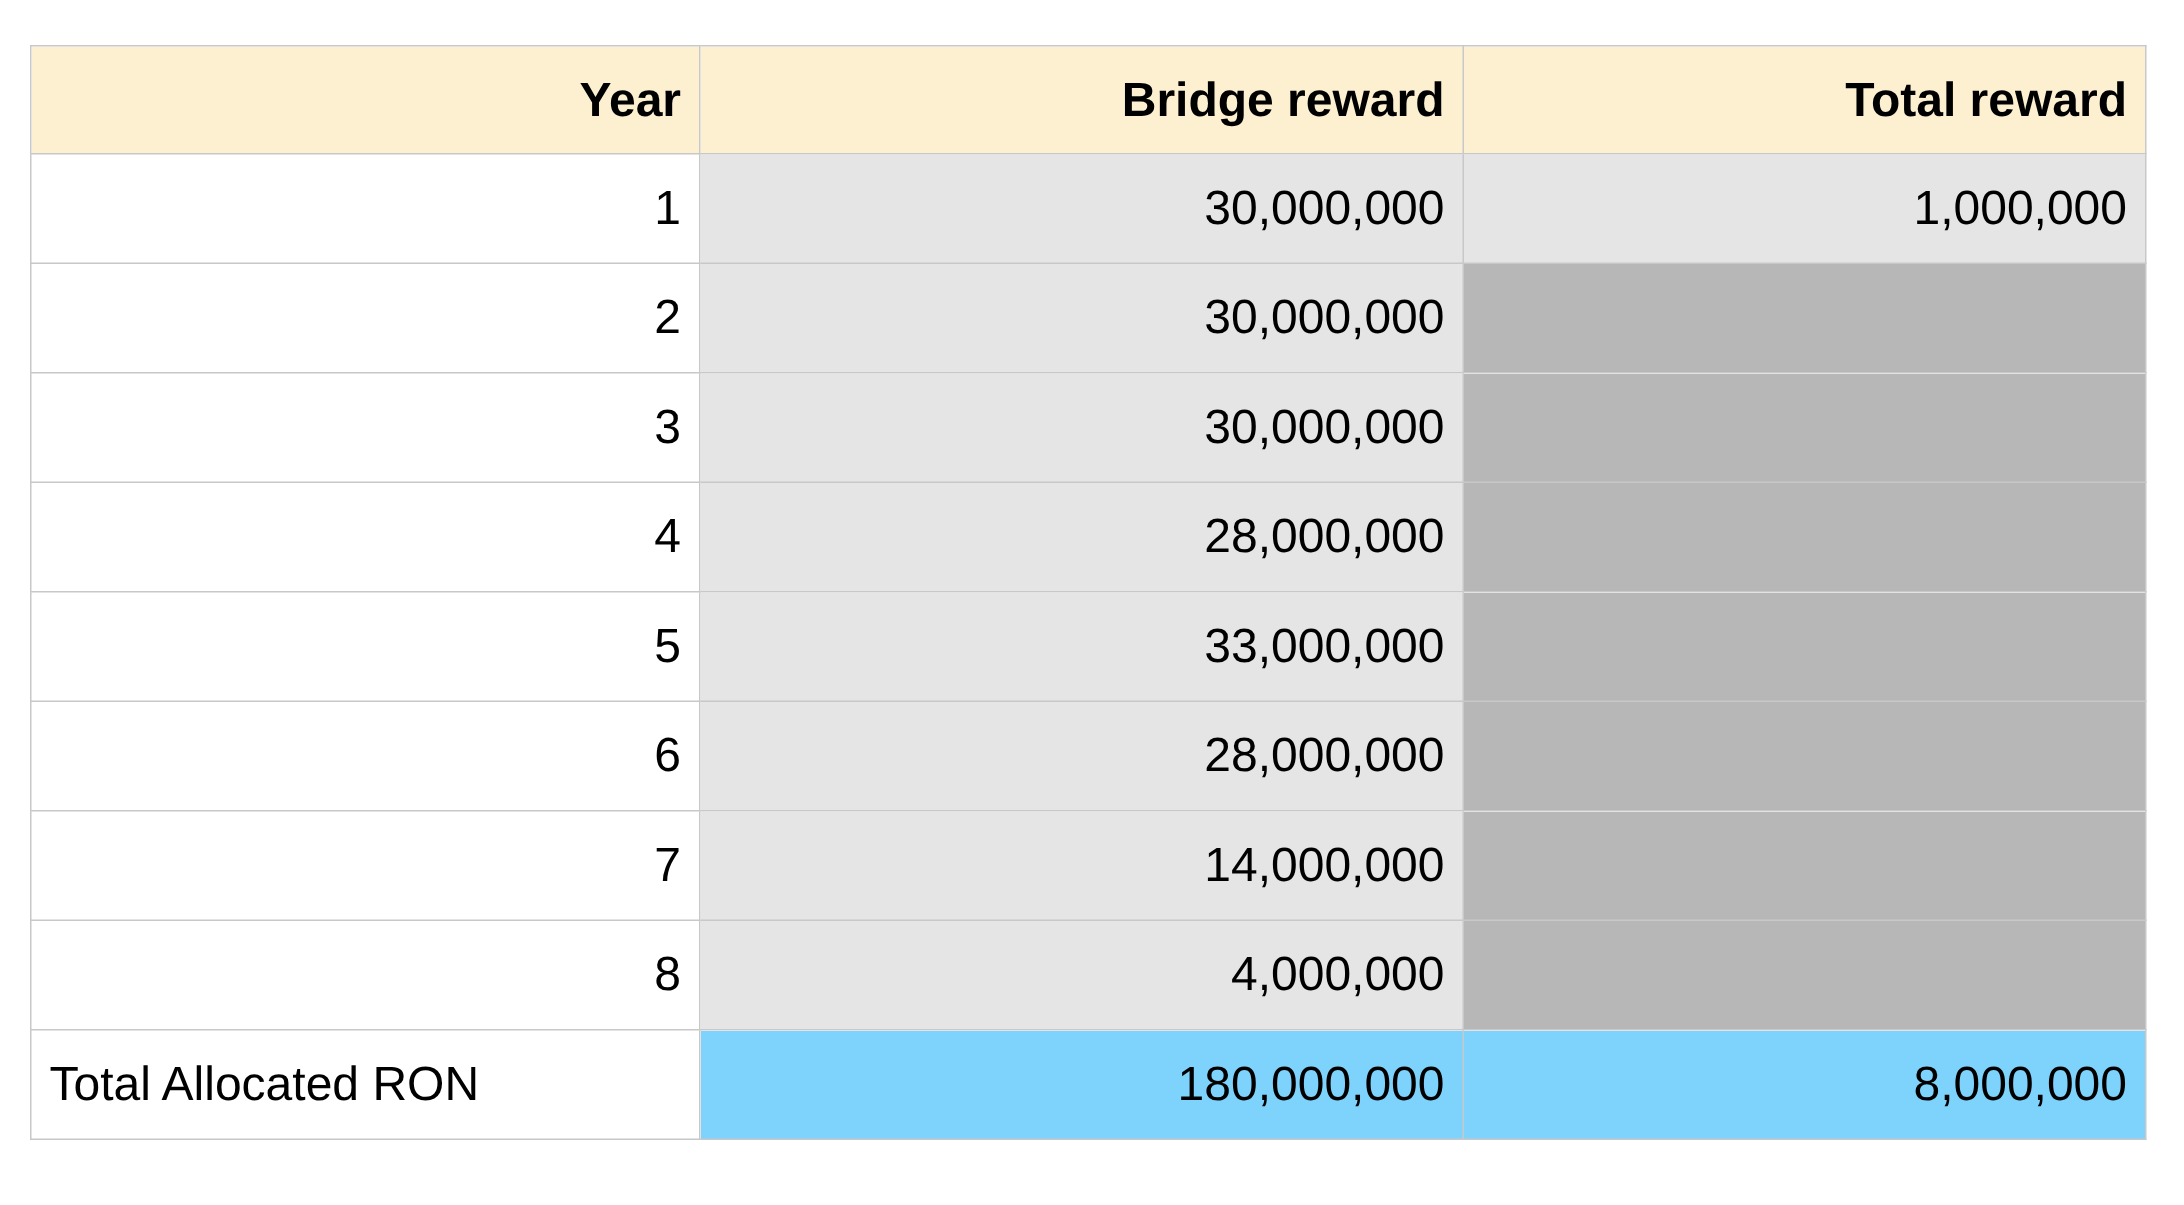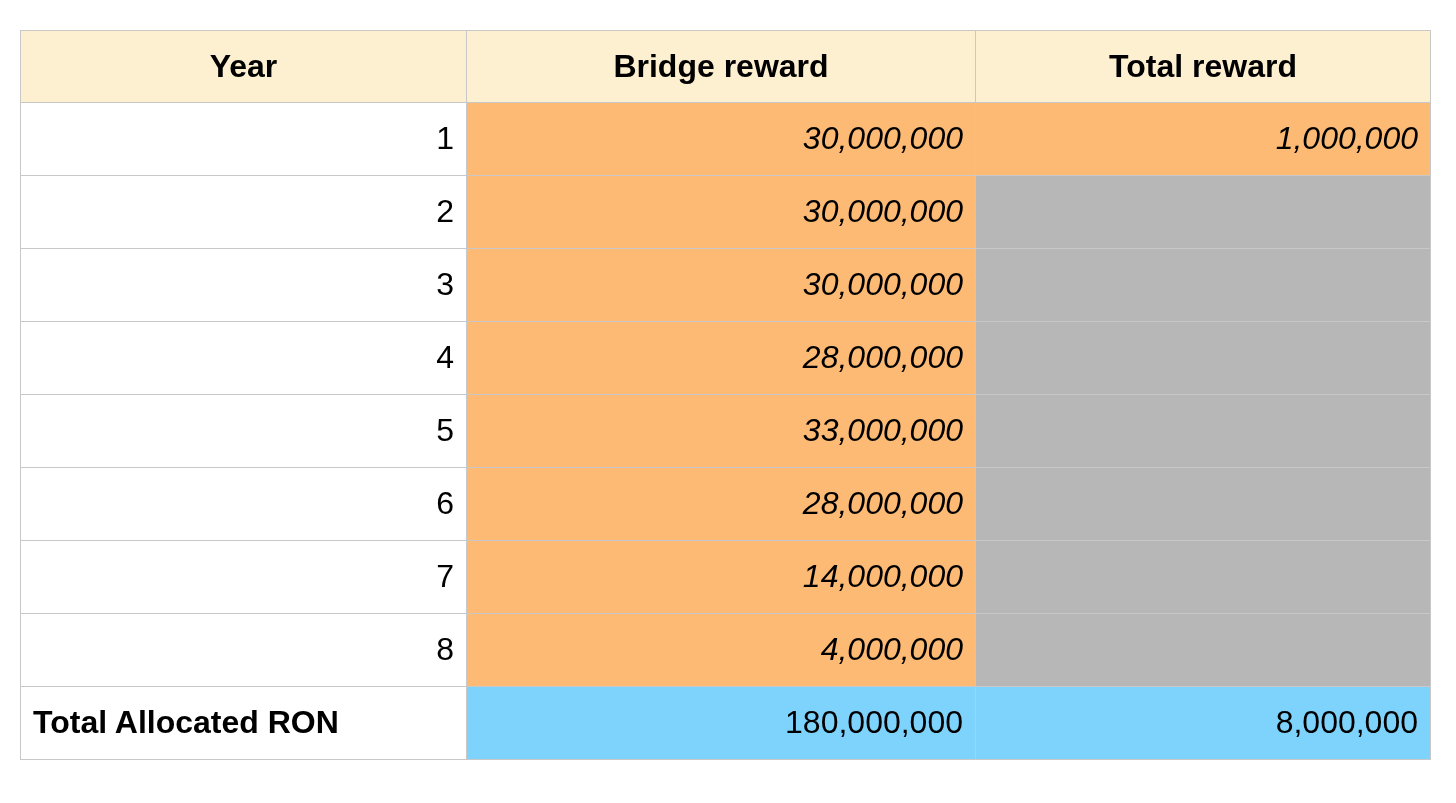--- a/index.html
+++ b/index.html
@@ -43,45 +43,45 @@
     line-height: 1.1;
     vertical-align: middle;
     white-space: nowrap;
     overflow: hidden;
   }
 
   
   table#reward-table thead th {
     background: #fdf0d0;
     font-weight: bold;
-    text-align: center;
+    text-align: right;
     height: 72px;
   }
 
   
   td.year-cell {
     text-align: right;
     background: #ffffff;
     font-weight: normal;
   }
 
   td.value-cell {
     text-align: right;
     font-weight: normal;
   }
 
-  td.fill-yellow { background: #fdba74; font-style: italic; }
+  td.fill-yellow { background: #e5e5e5; }
   td.fill-grey   { background: #b7b7b7; }
   td.fill-white  { background: #ffffff; }
 
   
   tr.total-row td.label-cell {
     text-align: left;
     background: #ffffff;
-    font-weight: bold;
+    font-weight: normal;
   }
   tr.total-row td.value-cell {
     background: #7dd3fc;
   }
 </style>
 </head>
 <body>
 
 <div id="table-wrap">
   <table id="reward-table">

